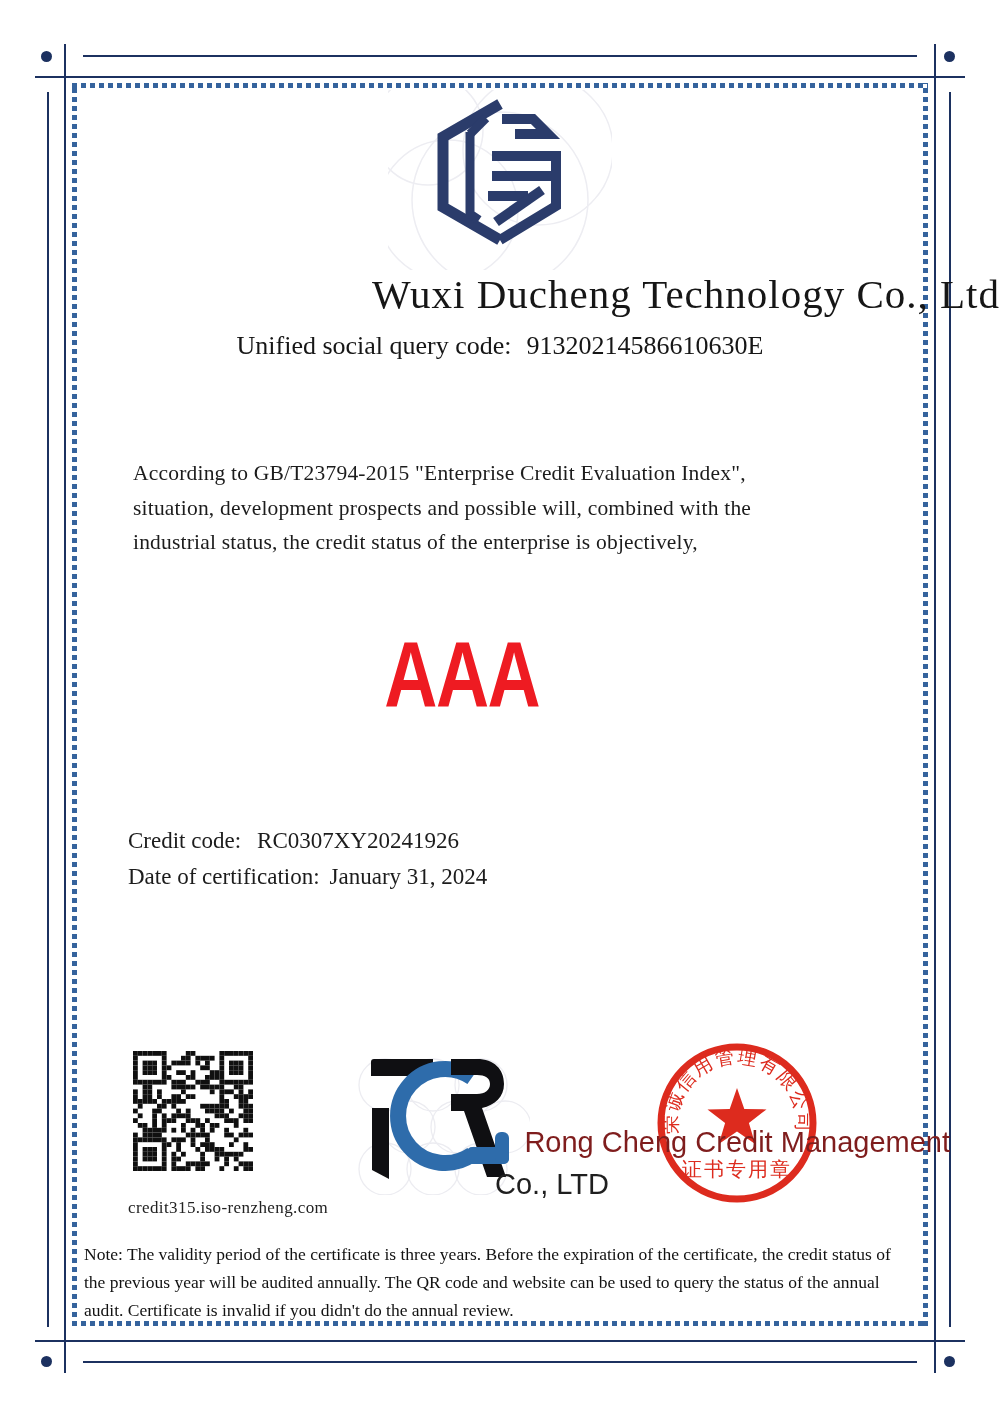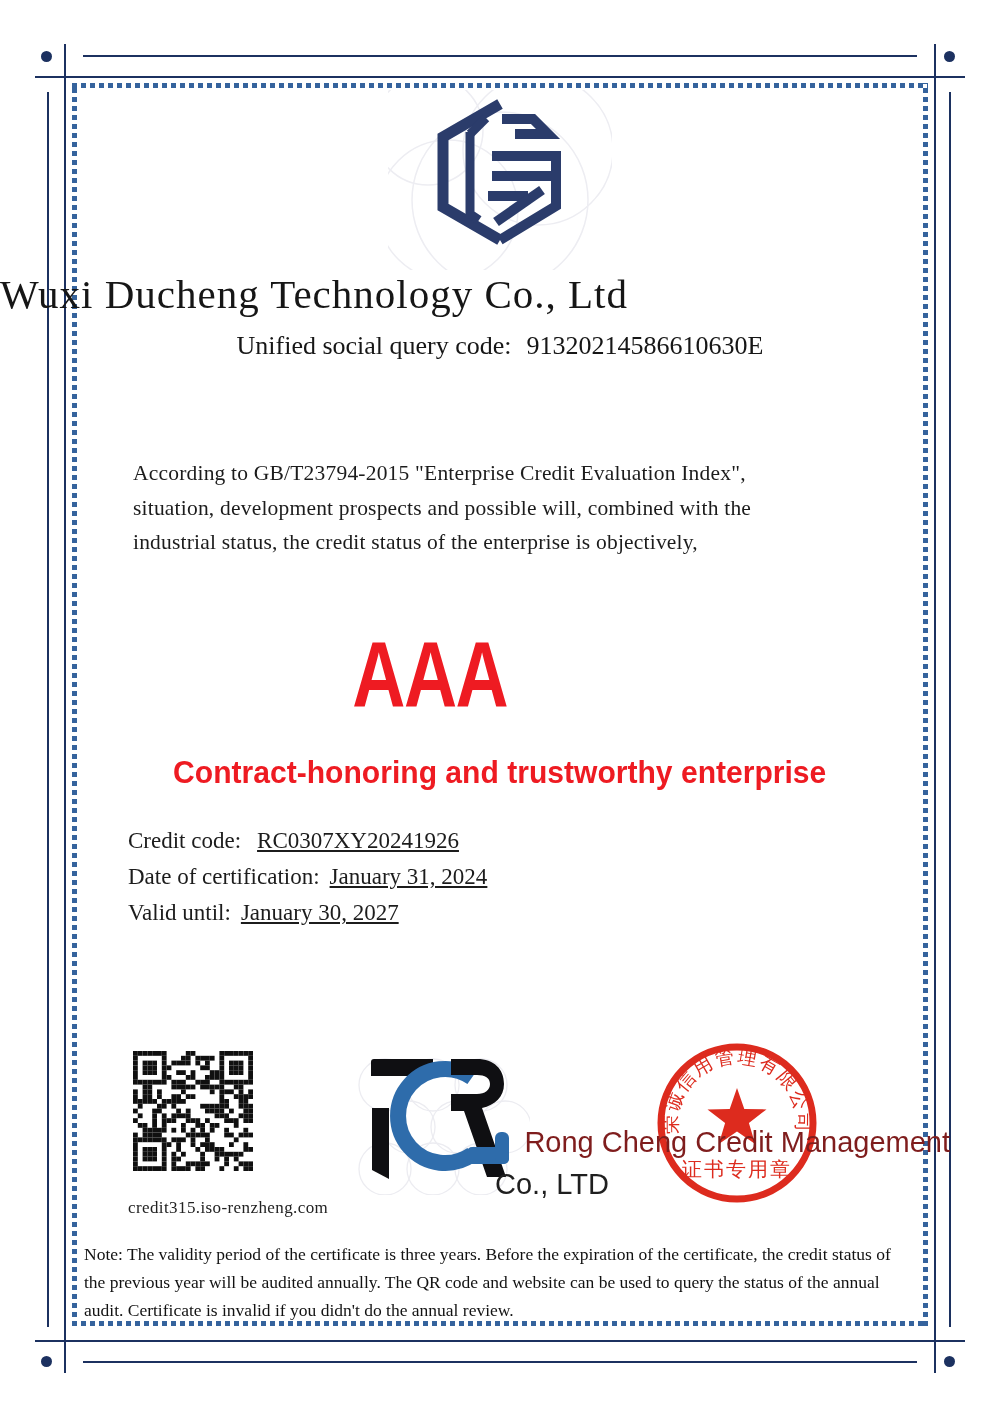--- a/index.html
+++ b/index.html
@@ -10,38 +10,38 @@
   .fdot{position:absolute;width:11px;height:11px;border-radius:50%;background:#1c3160;}
   
   .dotted-h{position:absolute;height:5px;
     background:repeating-linear-gradient(90deg,#35639d 0 5px,transparent 5px 9px);}
   .dotted-v{position:absolute;width:5px;
     background:repeating-linear-gradient(0deg,#35639d 0 5px,transparent 5px 9px);}
   
   .wm{position:absolute;z-index:0;}
   
   .logo{position:absolute;left:430px;top:98px;z-index:1;}
-  .title{position:absolute;left:0;top:270px;width:1000px;text-align:left;
+  .title{position:absolute;left:0;top:270px;width:1000px;text-align:right;
          font-size:41px;color:#161616;letter-spacing:1px;z-index:1;}
   .subtitle{position:absolute;left:0;top:331px;width:1000px;text-align:center;
          font-size:26px;color:#161616;z-index:1;}
   .subtitle .val{margin-left:15px;}
   .para{position:absolute;left:133px;top:456px;width:760px;font-size:21.5px;
         line-height:34.5px;color:#1c1c1c;letter-spacing:.2px;z-index:1;}
-  .rating{position:absolute;left:0;top:628px;width:860px;text-align:center;z-index:1;}
+  .rating{position:absolute;left:0;top:628px;width:860px;text-align:center;z-index:1;padding-left:32px;}
   .rating span{display:inline-block;font-family:"Liberation Sans",sans-serif;
         font-weight:bold;font-size:92px;line-height:92px;color:#ee1b22;
         transform:scaleX(.8);letter-spacing:-2px;}
   .slogan{position:absolute;left:0;top:755px;width:1000px;text-align:center;
         font-family:"Liberation Sans",sans-serif;font-weight:bold;font-size:31px;
         color:#ee1b22;z-index:1;}
   .slogan span{display:inline-block;transform:scaleX(.97);}
   .details{position:absolute;left:128px;top:828px;font-size:23px;color:#1c1c1c;z-index:1;}
   .details .row{margin-bottom:10px;}
-  .details .val{margin-left:10px;text-decoration:underline;}
+  .details .val{margin-left:10px;}
   .details .row:first-child .val{margin-left:16px;}
   .qr{position:absolute;left:133px;top:1051px;z-index:1;}
   .qr-caption{position:absolute;left:128px;top:1198px;font-size:17px;color:#222;
         letter-spacing:.4px;z-index:1;}
   .rc-logo{position:absolute;left:367px;top:1053px;z-index:1;}
   .stamp{position:absolute;left:645px;top:1033px;z-index:2;}
   .issuer1{position:absolute;left:495px;top:1126px;width:455px;text-align:right;
         font-family:"Liberation Sans",sans-serif;font-size:29px;color:#7f1d1d;z-index:3;}
   .issuer2{position:absolute;left:495px;top:1168px;width:455px;text-align:left;
         font-family:"Liberation Sans",sans-serif;font-size:29px;color:#1f1f1f;z-index:3;}
@@ -99,31 +99,27 @@
     <span>Unified social query code:</span><span class="val">91320214586610630E</span>
   </div>
 
   <div class="para">
     <div>According to GB/T23794-2015 "Enterprise Credit Evaluation Index",</div>
     <div>situation, development prospects and possible will, combined with the</div>
     <div>industrial status, the credit status of the enterprise is objectively,</div>
   </div>
 
   <div class="rating"><span>AAA</span></div>
-  <div class="slogan"><span>Contract-honoring and trustworthy enterprise</span></div>
 
   <div class="details">
     <div class="row">
       <span>Credit code:</span><span class="val">RC0307XY20241926</span>
     </div>
     <div class="row">
       <span>Date of certification:</span><span class="val">January 31, 2024</span>
-    </div>
-    <div class="row">
-      <span>Valid until:</span><span class="val">January 30, 2027</span>
     </div>
   </div>
 
   <svg id="qr-svg" class="qr" width="120" height="120" viewBox="0 0 120 120" fill="#101010">
       <rect x="0.0" y="0.0" width="4.8" height="4.8"></rect>
       <rect x="4.8" y="0.0" width="4.8" height="4.8"></rect>
       <rect x="9.6" y="0.0" width="4.8" height="4.8"></rect>
       <rect x="14.4" y="0.0" width="4.8" height="4.8"></rect>
       <rect x="19.2" y="0.0" width="4.8" height="4.8"></rect>
       <rect x="24.0" y="0.0" width="4.8" height="4.8"></rect>

